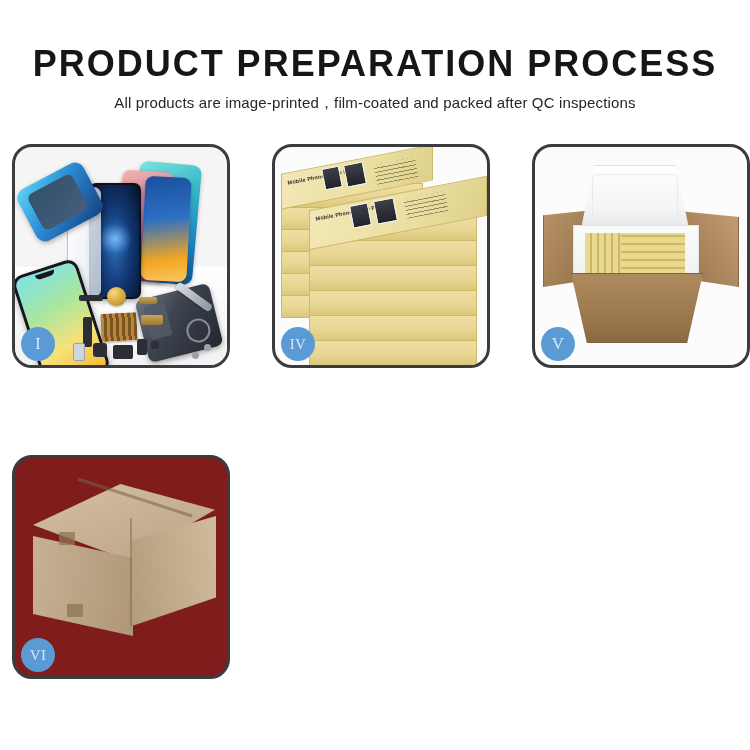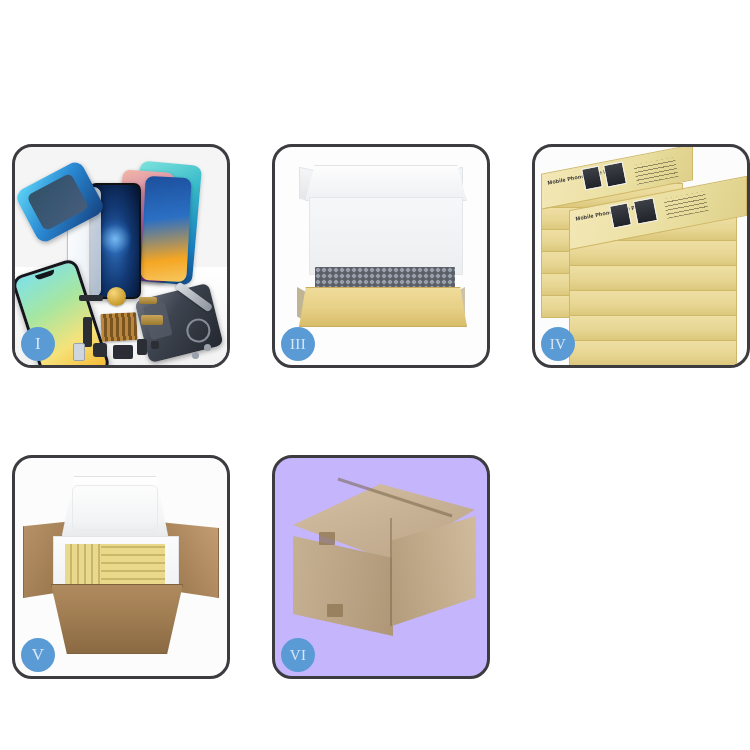--- a/index.html
+++ b/index.html
@@ -431,21 +431,21 @@
   .c5-horz {
     position:absolute; left: 36px; top: 0; width: 64px; height: 42px;
     background: repeating-linear-gradient(0deg,#ead98b 0 6px,#cbb868 6px 8px);
   }
   .c5-shadow {
     position:absolute; left: 38px; top: 128px; width: 124px; height: 8px;
     background: rgba(0,0,0,.28);
   }
 
   
-  .p6 { background: #c4b5fd; }
+  .p6 { background: #7f1d1d; }
   .c6-top {
     position:absolute; left: 18px; top: 26px; width: 182px; height: 76px;
     background: linear-gradient(160deg,#d4c0a2 0%,#c6b094 55%,#bba487 100%);
     clip-path: polygon(48% 0, 100% 34%, 52% 100%, 0 54%);
     border: 0;
   }
   .c6-seam {
     position:absolute; left: 60px; top: 38px; width: 120px; height: 3px;
     background: rgba(120,100,74,.55);
     transform: rotate(18deg);
@@ -469,20 +469,22 @@
     position:absolute; left: 115px; top: 60px; width: 2px; height: 108px;
     background: rgba(124,103,76,.5);
   }
 </style>
 </head>
 <body>
 
 <div id="page">
 
   <div class="header">
+    <h1 class="main-title">PRODUCT PREPARATION PROCESS</h1>
+    <p class="sub-title">All products are image-printed，film-coated and packed after QC inspections</p>
   </div>
 
   <div class="grid">
 
     <div class="card p1">
       <div class="photo">
         <div class="floor"></div>
         <div class="phone-fan ph-back"></div>
         <div class="phone-fan ph-pur"></div>
         <div class="phone-fan ph-or"></div>
@@ -503,33 +505,20 @@
         <div class="sp s8"></div>
         <div class="sp s9"></div>
         <div class="tool"></div>
         <div class="screw"></div>
         <div class="screw b"></div>
       </div>
       <div class="badge">I</div>
     </div>
 
 
-    <div class="card p3">
-      <div class="photo">
-        <div class="wb-flapl"></div>
-        <div class="wb-flapr"></div>
-        <div class="wb-lid"></div>
-        <div class="wb-inner"></div>
-        <div class="wb-foam"></div>
-        <div class="wb-lcorner"></div>
-        <div class="wb-rcorner"></div>
-        <div class="wb-base"></div>
-      </div>
-      <div class="badge wide">III</div>
-    </div>
 
     <div class="card p4">
       <div class="photo">
         <div class="stack">
           <div class="sbox sr r6"></div>
           <div class="sbox sr r5"></div>
           <div class="sbox sr r4"></div>
           <div class="sbox sr r3"></div>
           <div class="sbox sr r2"></div>
           <div class="sbox sr r1"></div>

